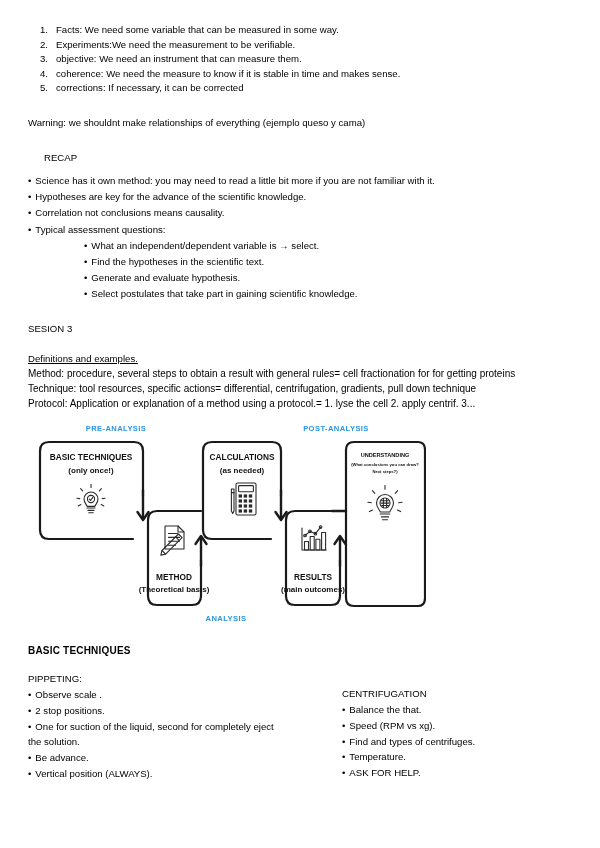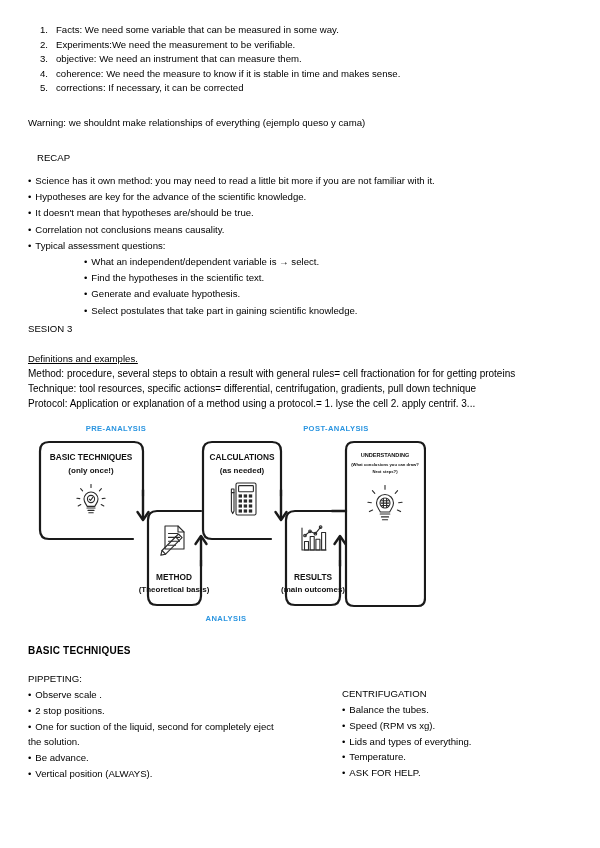--- a/index.html
+++ b/index.html
@@ -51,21 +51,21 @@
   .para {
     position: absolute;
     font-size: 9.6px;
     line-height: 14.6px;
     white-space: nowrap;
   }
 
   .warning { left: 28px; top: 116px; }
 
   
-  .recap-head { left: 37px; top: 151px; }
+  .recap-head { left: 44px; top: 151px; }
   .recap-list {
     position: absolute;
     left: 28px;
     top: 173px;
     width: 545px;
     margin: 0;
     padding: 0;
     list-style: none;
   }
   .recap-list > li {
@@ -185,23 +185,20 @@
   <div class="para warning">Warning: we shouldnt make relationships of everything (ejemplo queso y cama)</div>
 
   <div class="para recap-head">RECAP</div>
 
   <ul class="recap-list">
     <li>
       <span class="b">•</span><span>Science has it own method: you may need to read a little bit more if you are not familiar with it.</span>
     </li>
     <li>
       <span class="b">•</span><span>Hypotheses are key for the advance of the scientific knowledge.</span>
-    </li>
-    <li>
-      <span class="b">•</span><span>It doesn't mean that hypotheses are/should be true.</span>
     </li>
     <li>
       <span class="b">•</span><span>Correlation not conclusions means causality.</span>
     </li>
     <li>
       <span class="b">•</span><span>Typical assessment questions:</span>
       <ul class="sublist">
         <li>
           <span class="b">•</span><span>What an independent/dependent variable is → select.</span>
         </li>
@@ -395,27 +392,27 @@
       <span class="b">•</span><span>Be advance.</span>
     </li>
     <li>
       <span class="b">•</span><span>Vertical position (ALWAYS).</span>
     </li>
   </ul>
 
   <div class="para cf-head">CENTRIFUGATION</div>
   <ul class="cf-list">
     <li>
-      <span class="b">•</span><span>Balance the tubes.</span>
+      <span class="b">•</span><span>Balance the that.</span>
     </li>
     <li>
       <span class="b">•</span><span>Speed (RPM vs xg).</span>
     </li>
     <li>
-      <span class="b">•</span><span>Lids and types of everything.</span>
+      <span class="b">•</span><span>Find and types of centrifuges.</span>
     </li>
     <li>
       <span class="b">•</span><span>Temperature.</span>
     </li>
     <li>
       <span class="b">•</span><span>ASK FOR HELP.</span>
     </li>
   </ul>
 
 </div>

